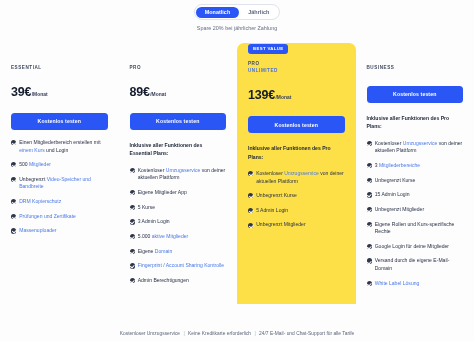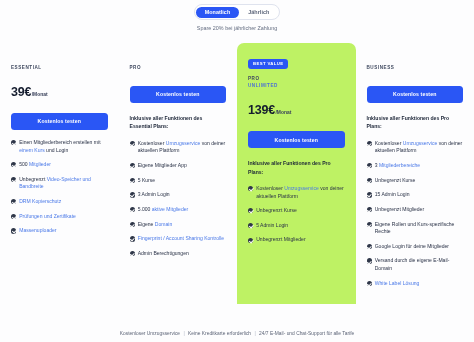--- a/index.html
+++ b/index.html
@@ -75,23 +75,23 @@
     width: 474px;
     display: flex;
   }
   .card {
     position: relative;
     width: 118.5px;
     padding: 22px 11px 10px 11px;
     background: transparent;
   }
   .card.featured {
-    background: #bef264;
+    background: #fde047;
     border-radius: 7px 7px 0 0;
-    padding-top: 16px;
+    padding-top: 1px;
   }
 
   .badge {
     display: inline-block;
     background: #2a56f5;
     color: #ffffff;
     font-size: 4.3px;
     font-weight: 700;
     letter-spacing: 0.35px;
     padding: 2.4px 5px;
@@ -247,20 +247,24 @@
             <span class="txt all-hl"><span class="hl">Prüfungen und Zertifikate</span></span>
           </li>
           <li>
             <span class="chk"></span>
             <span class="txt all-hl"><span class="hl">Massenuploader</span></span>
           </li>
         </ul>
       </div>
       <div class="card">
         <div class="plan-name"><span>PRO</span></div>
+        <div class="price-row">
+          <span class="price">89€</span>
+          <span class="period">/Monat</span>
+        </div>
         <button class="cta">Kostenlos testen</button>
         <div class="incl-title">Inklusive aller Funktionen des Essential Plans:</div>
         <ul class="features">
           <li>
             <span class="chk"></span>
             <span class="txt">Kostenloser <span class="hl">Umzugsservice</span> von deiner aktuellen Plattform</span>
           </li>
           <li>
             <span class="chk"></span>
             <span class="txt">Eigene Mitglieder App</span>

